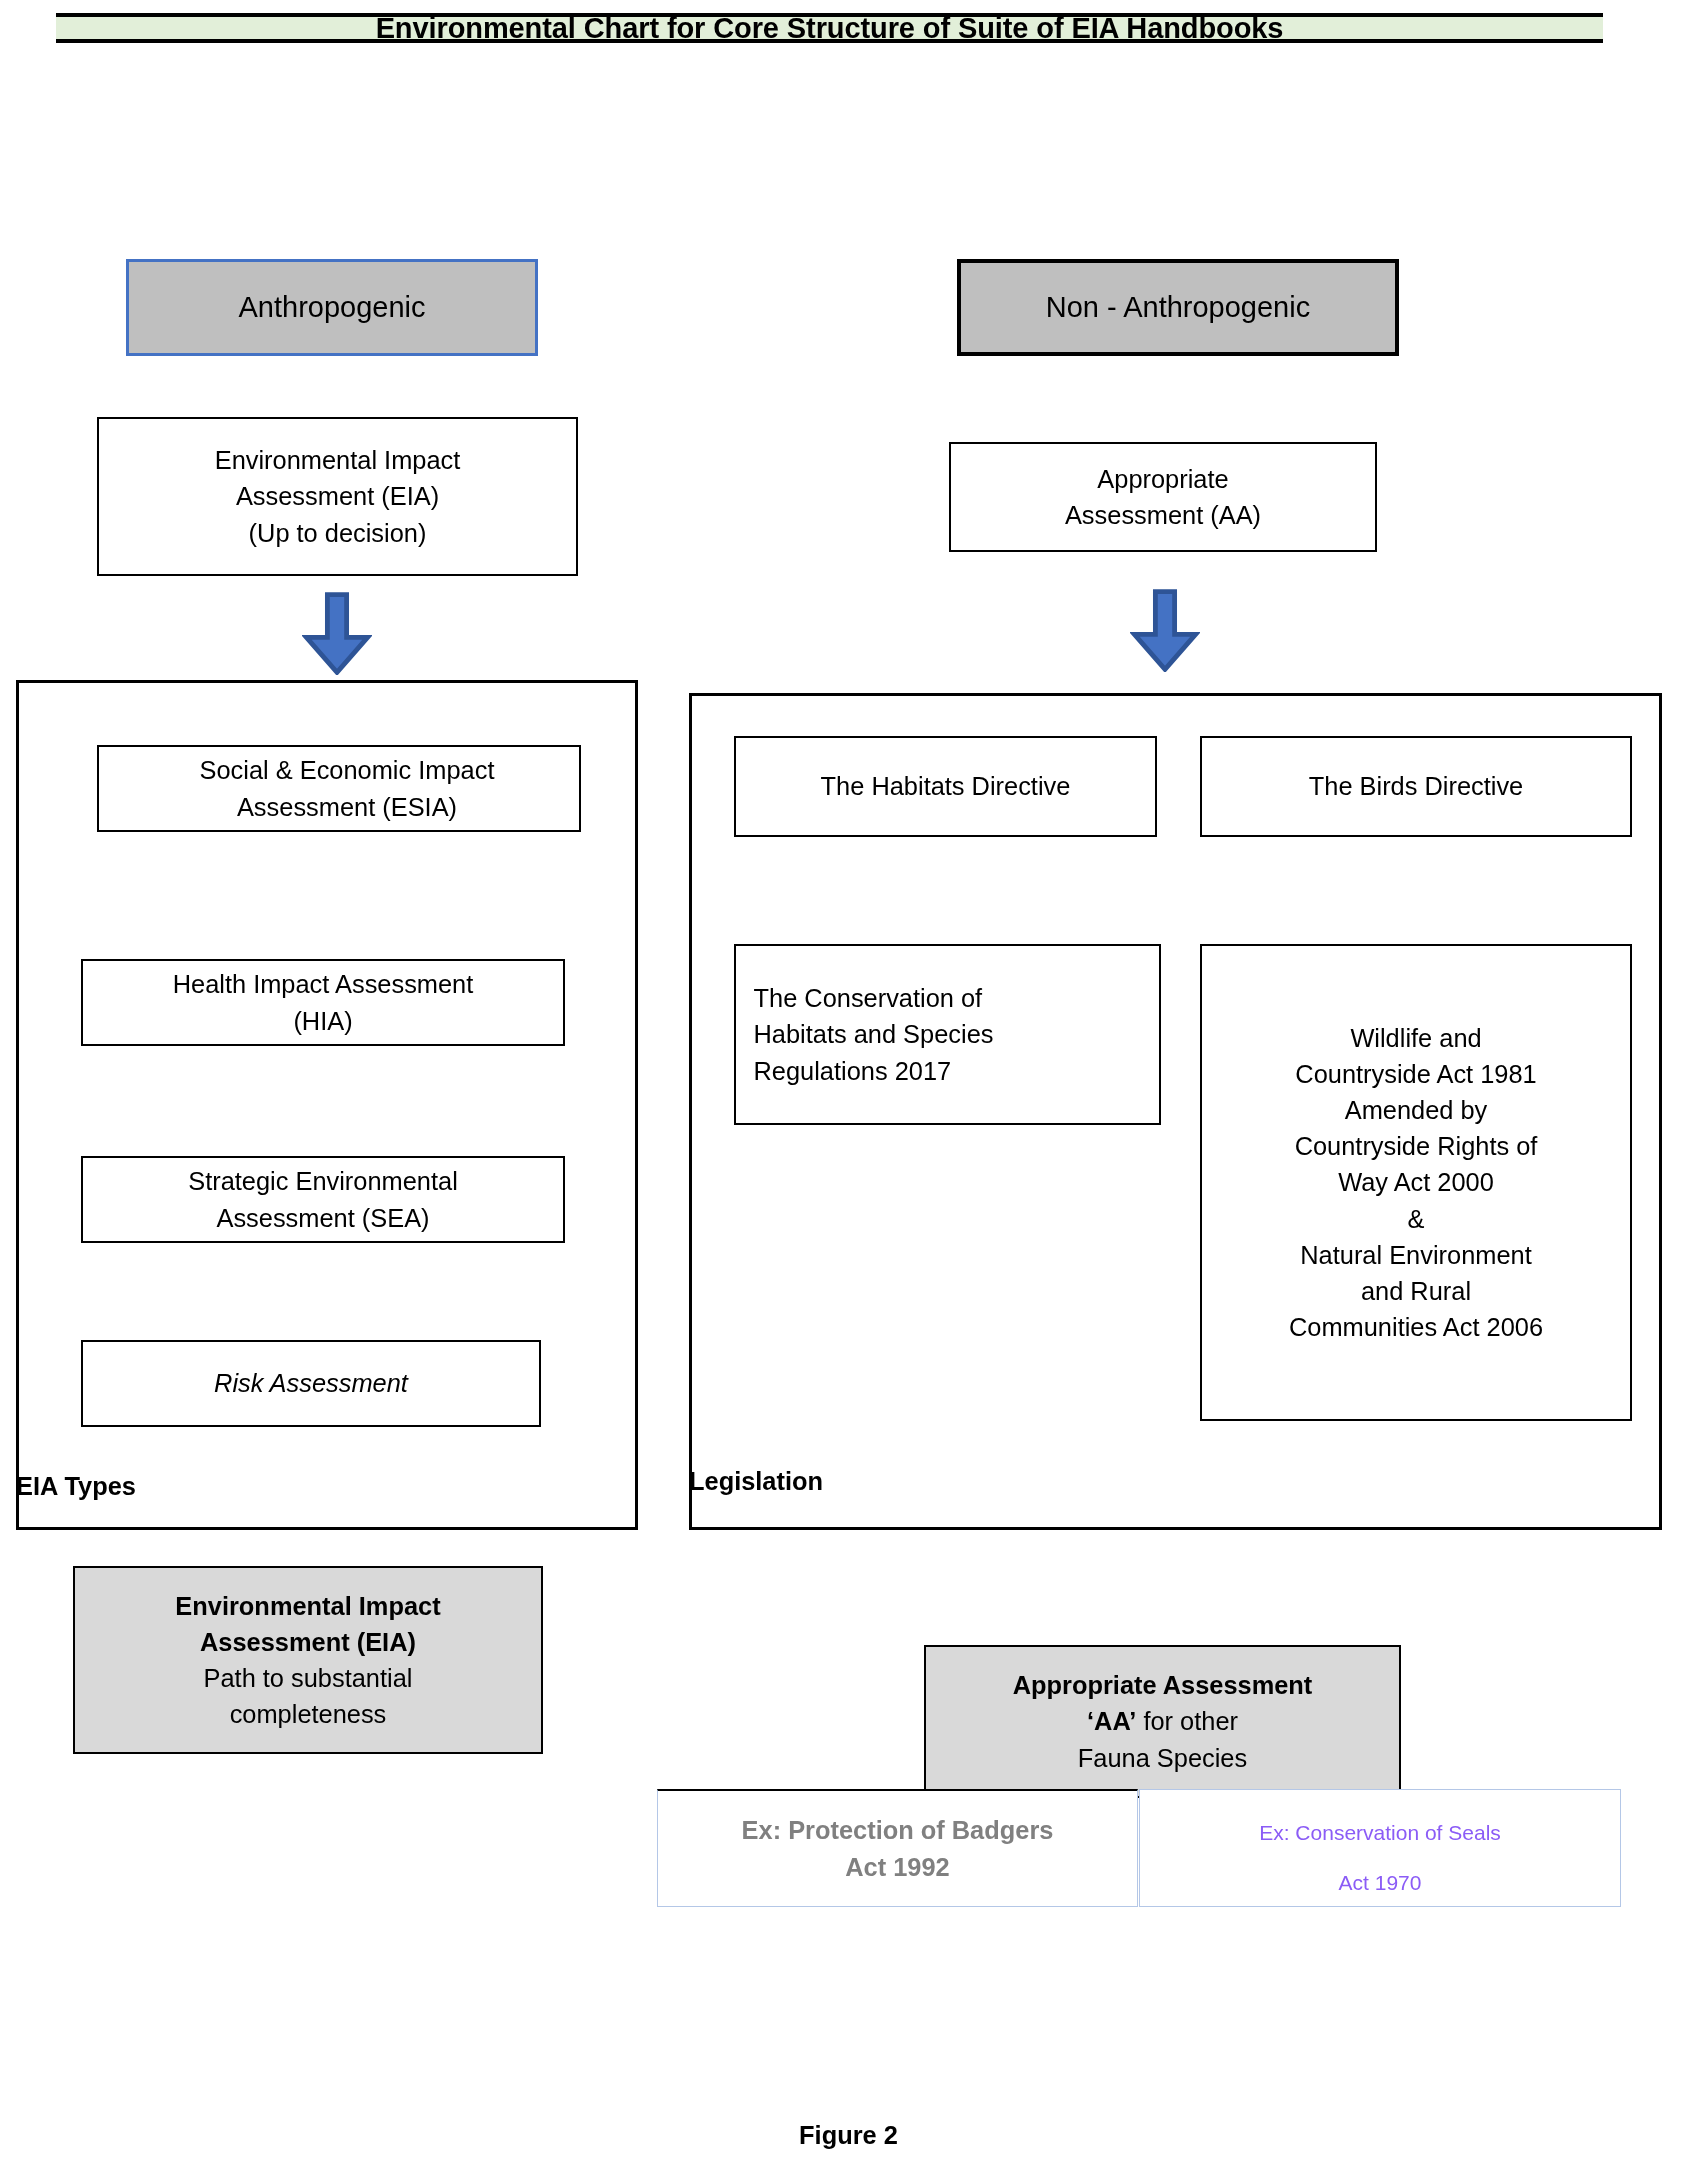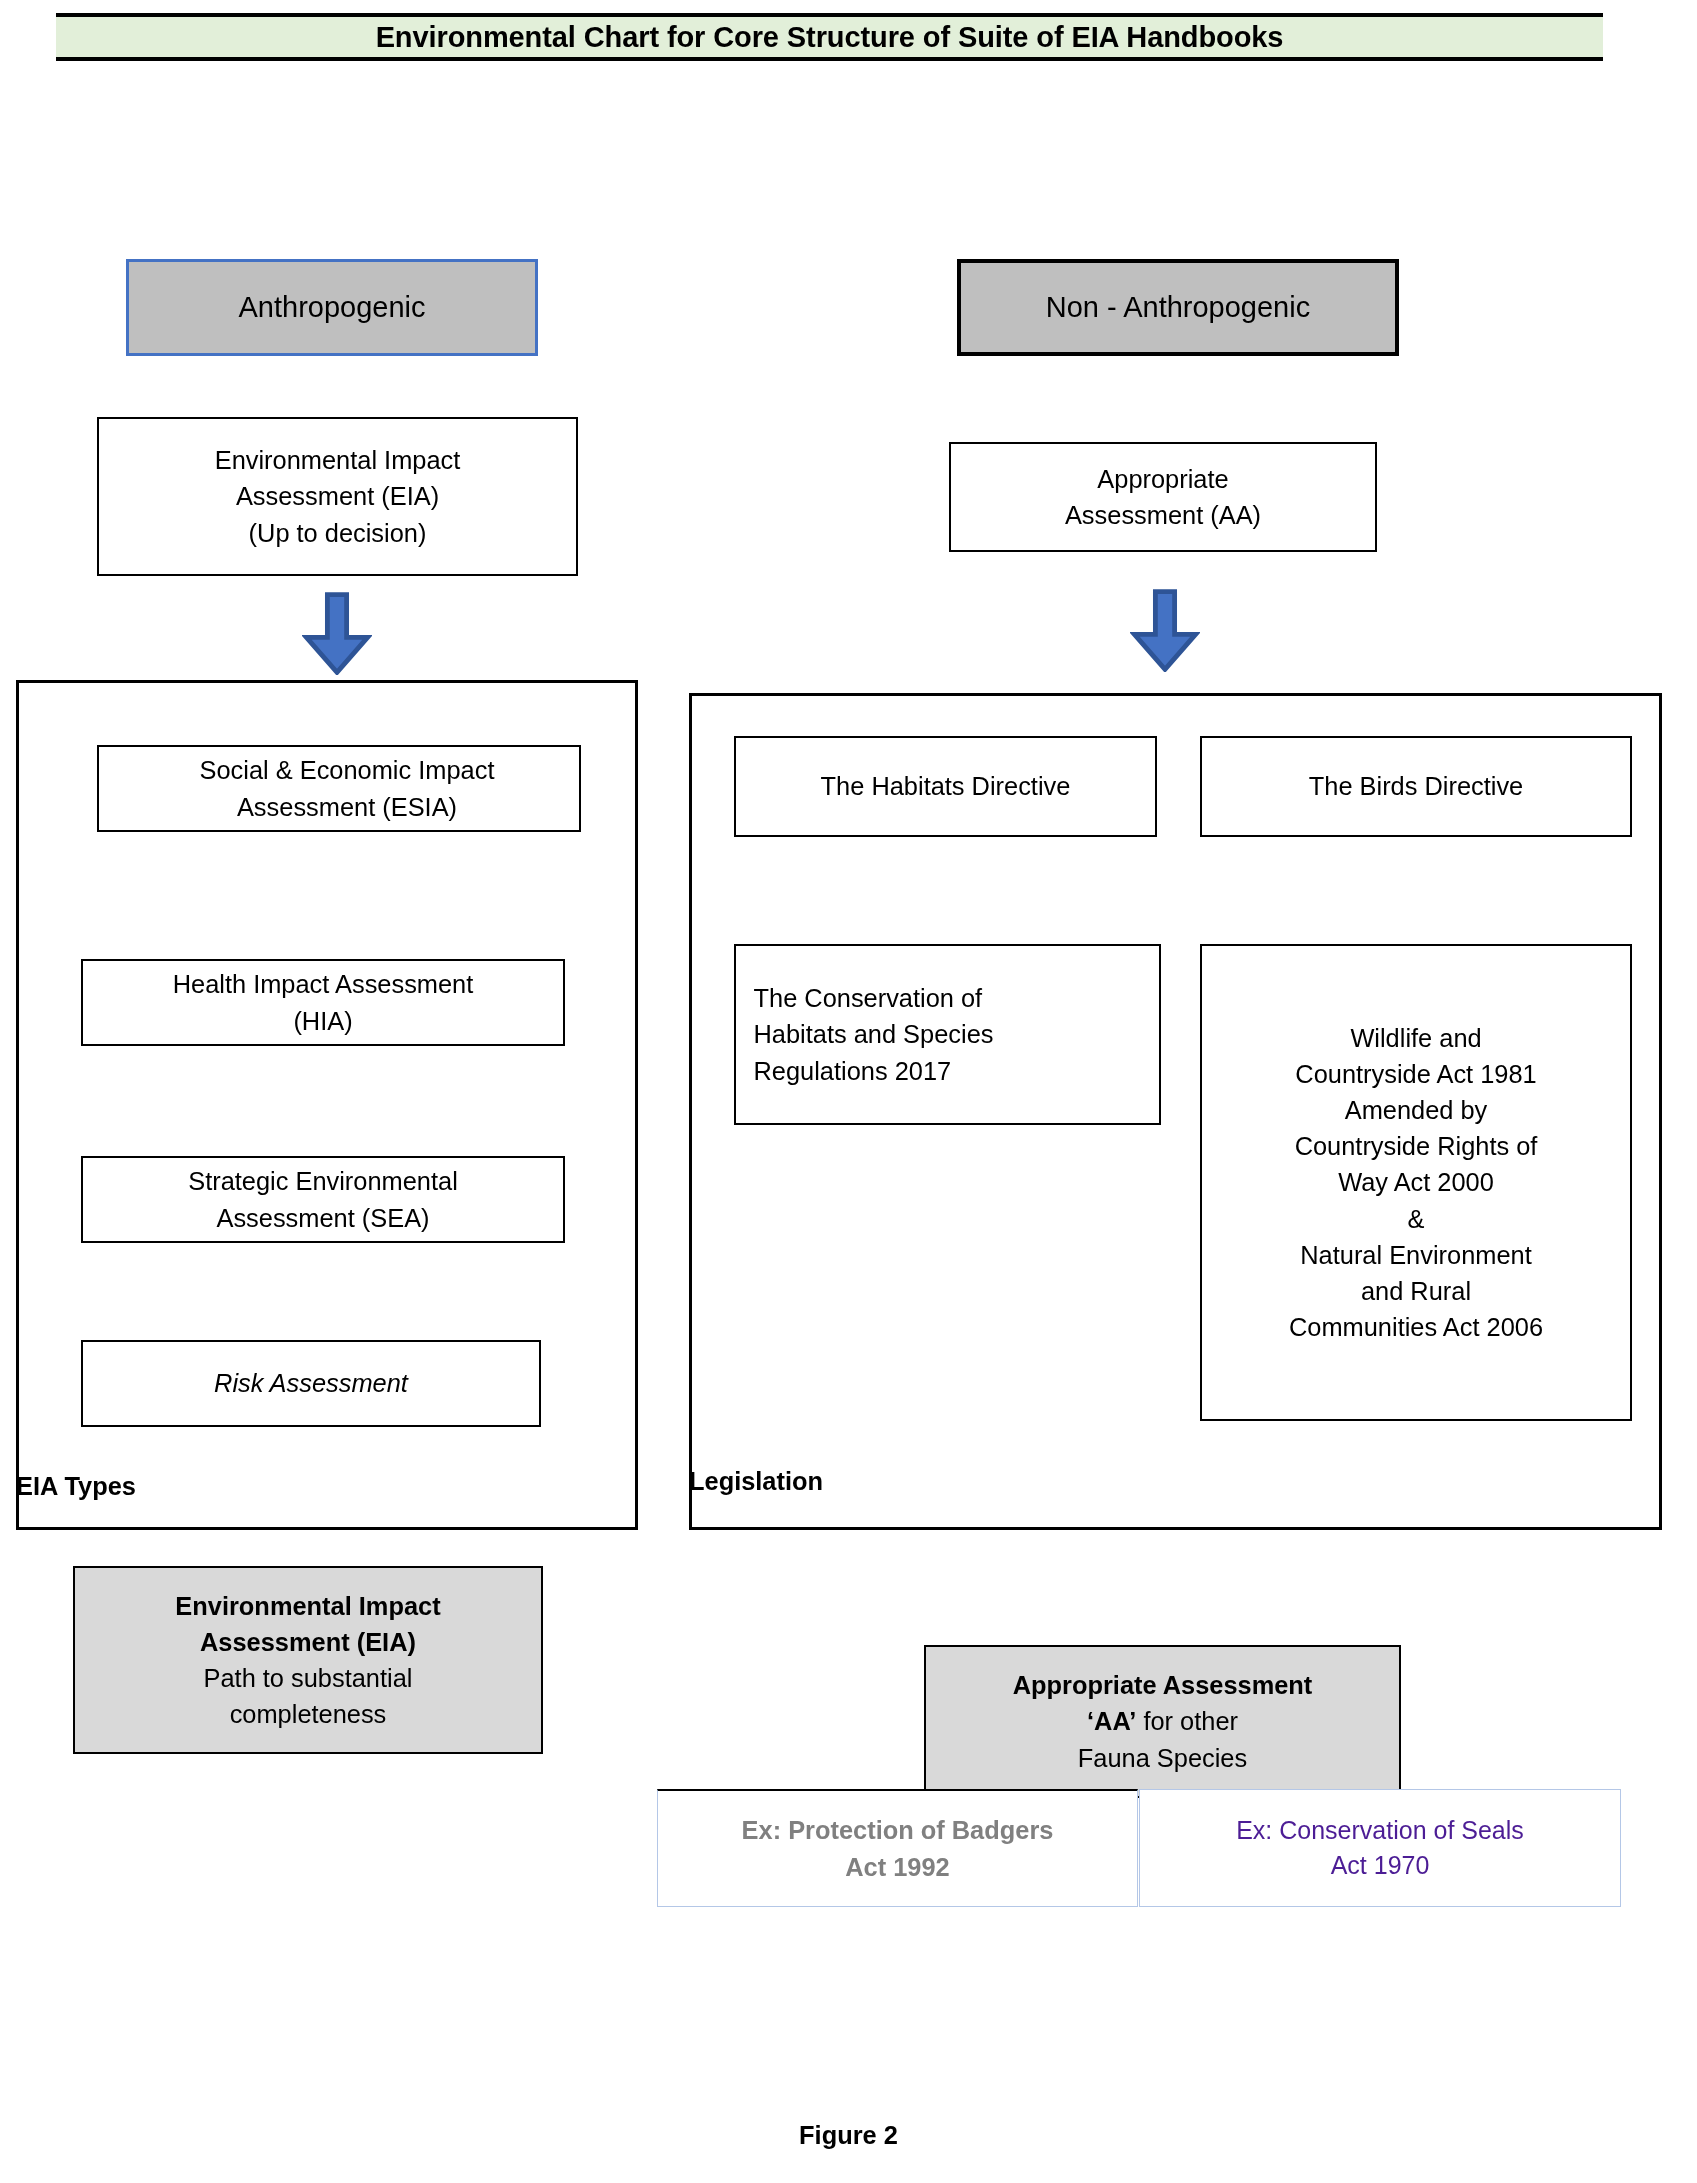--- a/index.html
+++ b/index.html
@@ -13,21 +13,21 @@
     font-family: "Liberation Sans", sans-serif;
     color: #000000;
     overflow: hidden;
   }
   .stage { position: absolute; inset: 0; }
 
   
   #title-banner {
     position: absolute;
     left: 56px; top: 13px;
-    width: 1547px; height: 48px;
+    width: 1547px; height: 30px;
     background: #E2EFD9;
     border-top: 4px solid #000000;
     border-bottom: 4px solid #000000;
     display: flex; align-items: center; justify-content: center;
   }
   #title-banner .t {
     font-size: 29px; font-weight: bold; letter-spacing: -0.1px;
     white-space: nowrap;
   }
 
@@ -114,21 +114,21 @@
     background: #ffffff;
     border: 1.8px solid #B4C7E7;
     border-top: 2.2px solid #000000;
     display: flex; align-items: center; justify-content: center;
     text-align: center; line-height: 1.42;
   }
   #ex-badgers { left: 657px; top: 1789px; width: 481px; height: 118px; }
   #ex-seals   { left: 1139px; top: 1789px; width: 482px; height: 118px;
                 border-top: 1.8px solid #B4C7E7; }
   #ex-badgers .txt { color: #808080; font-weight: bold; font-size: 25.4px; }
-  #ex-seals .txt { color: #4c1d95; font-size: 25px; }
+  #ex-seals .txt { color: #8b5cf6; font-size: 21px; margin-top: 20px; }
 
   
   #figure-caption {
     position: absolute;
     left: 0; top: 2121px; width: 1697px;
     text-align: center;
     font-size: 25.4px; font-weight: bold;
   }
 </style>
 </head>

